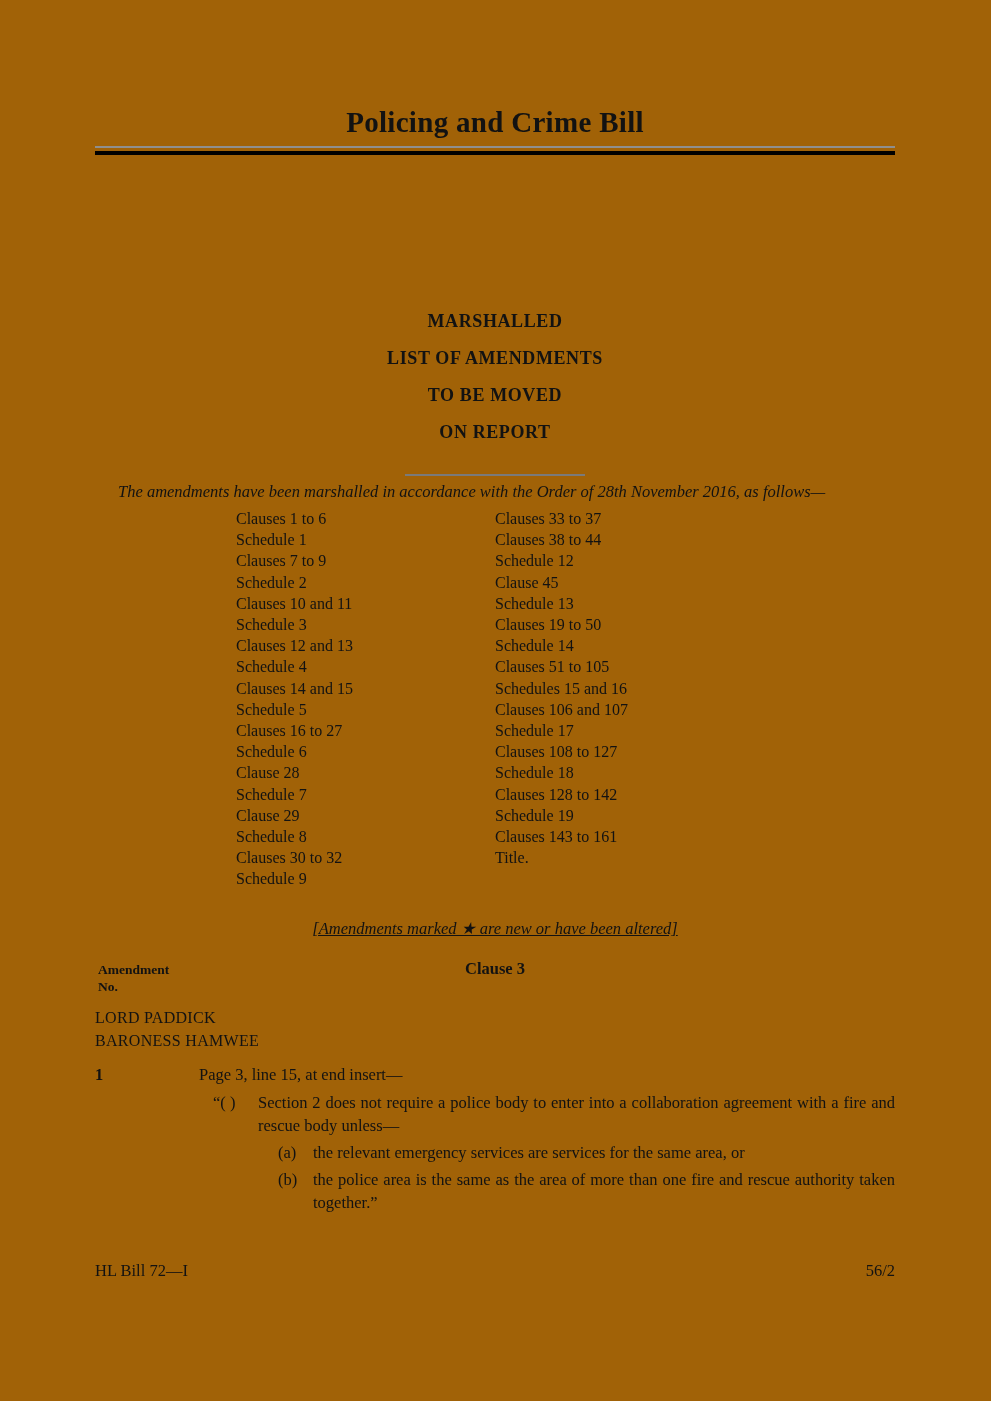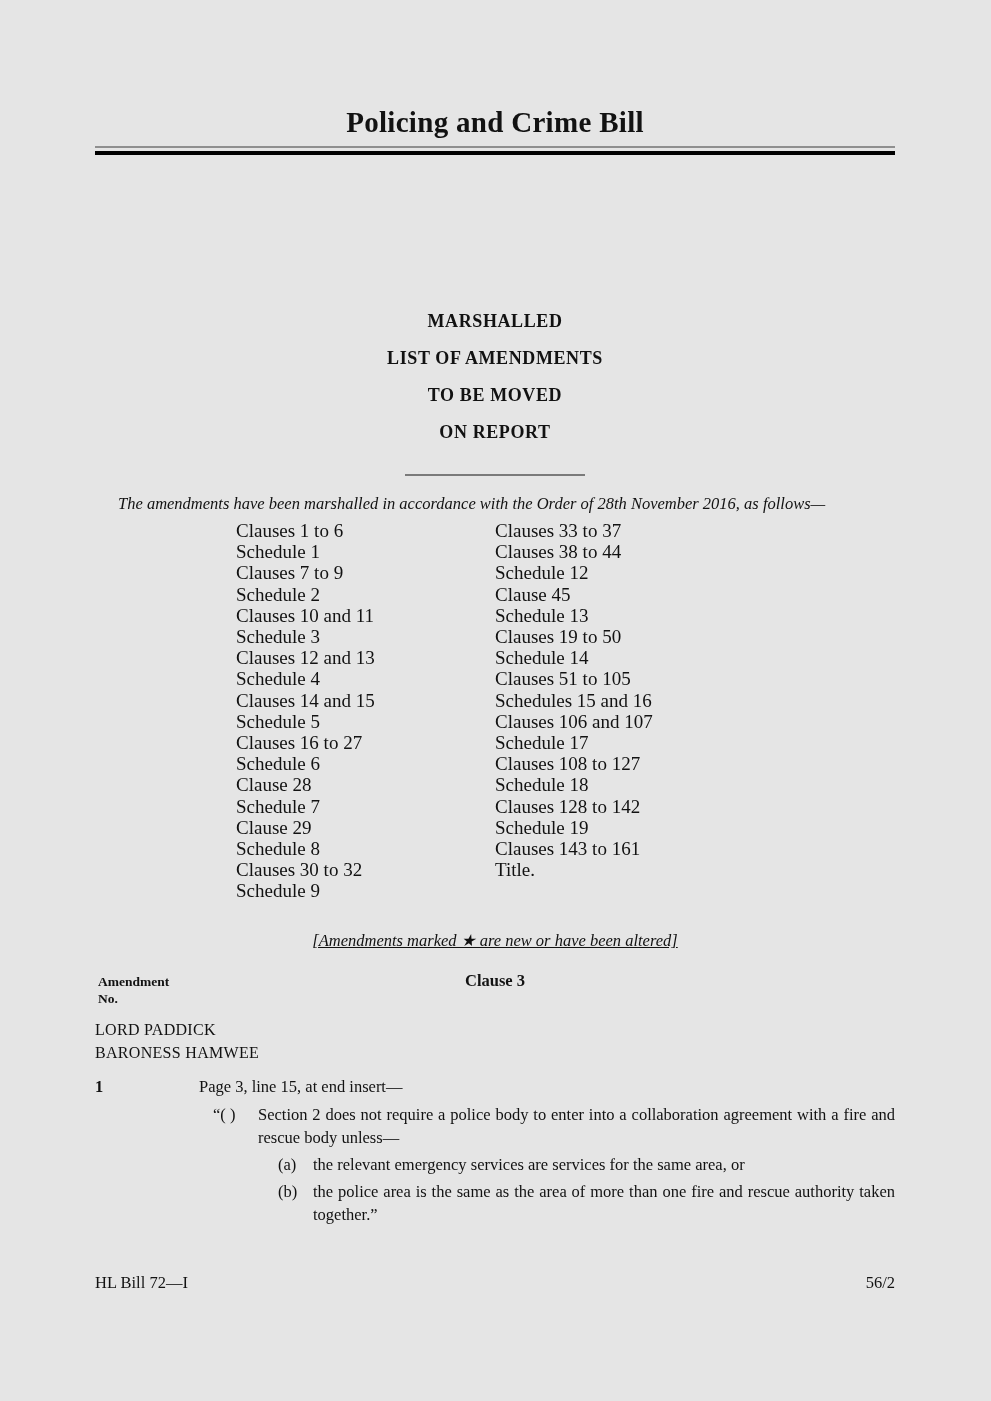--- a/index.html
+++ b/index.html
@@ -1,18 +1,18 @@
 <!DOCTYPE html>
 <html><head>
 <meta charset="utf-8">
 <style>
   html,body{margin:0;padding:0;background:#ffffff;}
   .page{
     width:991px;height:1401px;position:relative;overflow:hidden;
-    background:#e5e5e5;color:#121212;
+    background:#a16207;color:#121212;
     font-family:"Liberation Serif","DejaVu Serif",serif;
   }
   .content{padding:0 96px 0 95px;}
 
   .doc-title{
     margin-top:106px;text-align:center;
     font-size:29px;font-weight:bold;letter-spacing:0.3px;
   }
   .title-rules{margin-top:7px;}
   .rule-thin{border-top:2px solid #8f8f8f;height:0;}
@@ -21,25 +21,25 @@
   .headings{
     margin-top:148px;text-align:center;
     font-size:18px;line-height:37px;letter-spacing:0.6px;font-weight:bold;
   }
   .divider{
     width:180px;margin:23px auto 0 auto;
     border-top:2px solid #7a7a7a;height:0;
   }
 
   .marshal-note{
-    margin-top:17px;font-style:italic;font-size:16.5px;
+    margin-top:5px;font-style:italic;font-size:16.5px;
     line-height:22px;text-align:justify;text-indent:23px;
   }
 
-  .order-list{display:flex;margin-top:5px;font-size:19px;line-height:21.2px;}
+  .order-list{display:flex;margin-top:5px;font-size:16px;line-height:21.2px;}
   .order-left{margin-left:141px;width:259px;}
   .order-right{flex:1;}
 
   .star-note{margin-top:29px;text-align:center;font-style:italic;font-size:16.5px;text-decoration:underline;}
 
   .amend-header{position:relative;margin-top:20px;min-height:36px;}
   .amend-no{
     position:absolute;left:3px;top:2px;width:88px;
     font-weight:bold;font-size:13.5px;line-height:17px;
   }
@@ -53,21 +53,21 @@
   .instruction{}
   .insert-l1{display:flex;margin-top:5px;}
   .l1-marker{margin-left:14px;width:45px;flex:none;}
   .l1-text{flex:1;text-align:justify;}
   .insert-l2{display:flex;margin-top:4px;}
   .l2-marker{margin-left:79px;width:35px;flex:none;}
   .l2-text{flex:1;text-align:justify;}
 
   .footer{
     position:absolute;left:95px;right:96px;top:1261px;
-    display:flex;justify-content:space-between;font-size:16.5px;margin-top:12px;
+    display:flex;justify-content:space-between;font-size:16.5px;
   }
 </style>
 </head>
 <body>
 
 <div class="page">
   <div class="content">
 
     <div class="doc-title">Policing and Crime Bill</div>
     <div class="title-rules">

